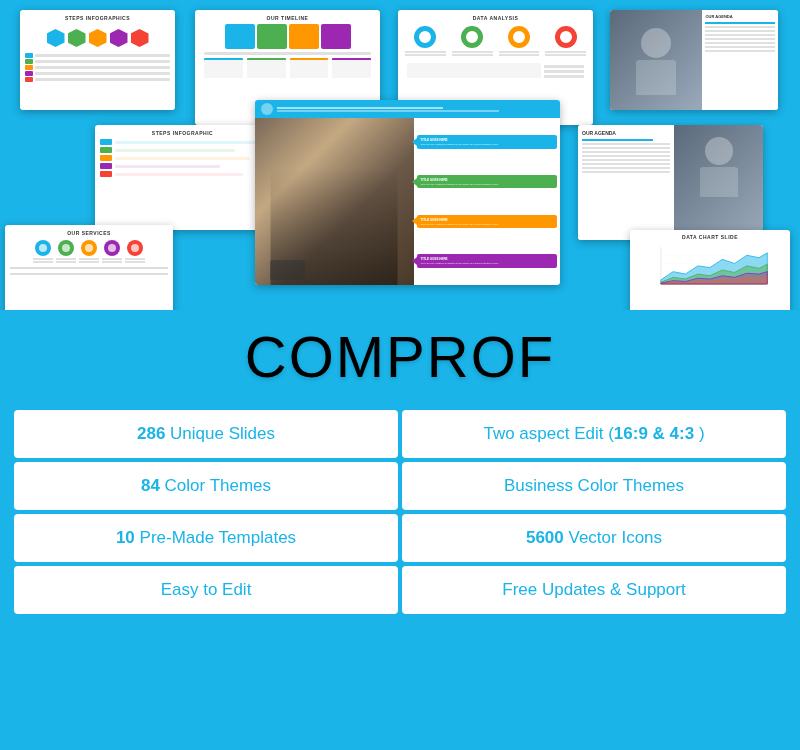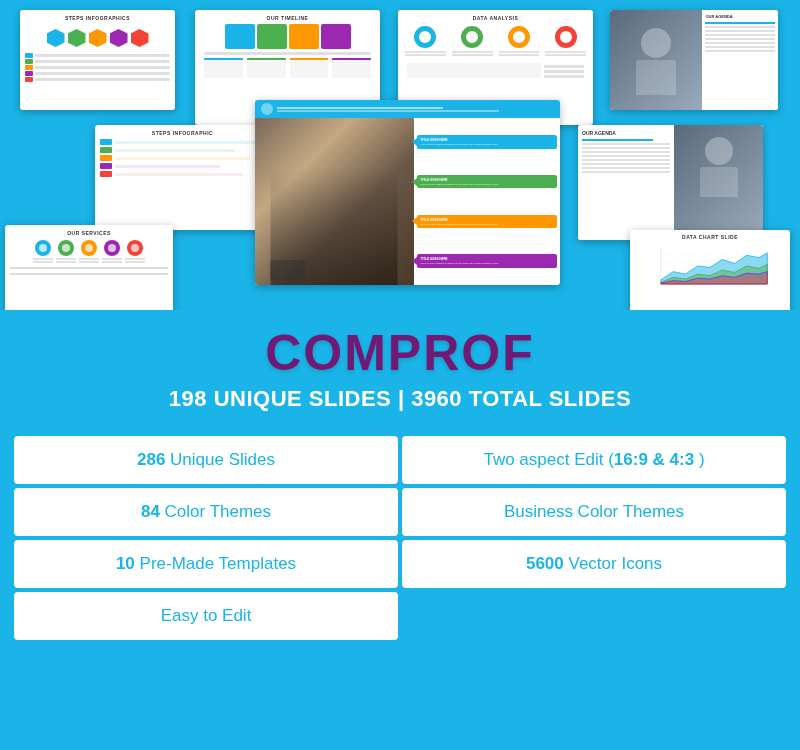--- a/index.html
+++ b/index.html
@@ -92,23 +92,23 @@
       letter-spacing: 0.5px;
     }
 
     
     .title-area {
       background: #1ab4e8;
       text-align: center;
       padding: 18px 10px 10px;
     }
     .product-title {
-      font-size: 50px;
-      font-weight: 700;
-      color: #701a75;
+      font-size: 58px;
+      font-weight: 400;
+      color: #000000;
       letter-spacing: 2px;
       line-height: 1;
       text-shadow: 0 2px 4px rgba(0,0,0,0.15);
     }
     .product-subtitle {
       font-size: 15px;
       color: #fff;
       margin-top: 6px;
       font-weight: 400;
       letter-spacing: 0.3px;
@@ -430,21 +430,20 @@
 
         <path d="M10,49 L25,46 L40,47 L55,43 L70,44 L85,40 L100,42 L115,37 L130,38 L140,35 L140,50 L10,50 Z" fill="rgba(156,39,176,0.4)" stroke="#9c27b0" stroke-width="1"></path>
       </svg>
     </div>
   </div>
 
 </div>
 
 <div class="title-area">
   <div class="product-title">COMPROF</div>
-  <div class="product-slides">198 UNIQUE SLIDES | 3960 TOTAL SLIDES</div>
 </div>
 
 <div class="features-grid">
 
   <div class="feature-cell">
     <strong>286</strong>
     <span> Unique Slides</span>
   </div>
 
   <div class="feature-cell">
@@ -467,14 +466,17 @@
 
   <div class="feature-cell">
     <strong>5600</strong>
     <span> Vector Icons</span>
   </div>
 
   <div class="feature-cell">
     <span>Easy to Edit</span>
   </div>
 
+  <div class="feature-cell">
+    <span>Free Updates &amp; Support</span>
+  </div>
 
 </div>
 
 </body></html>

